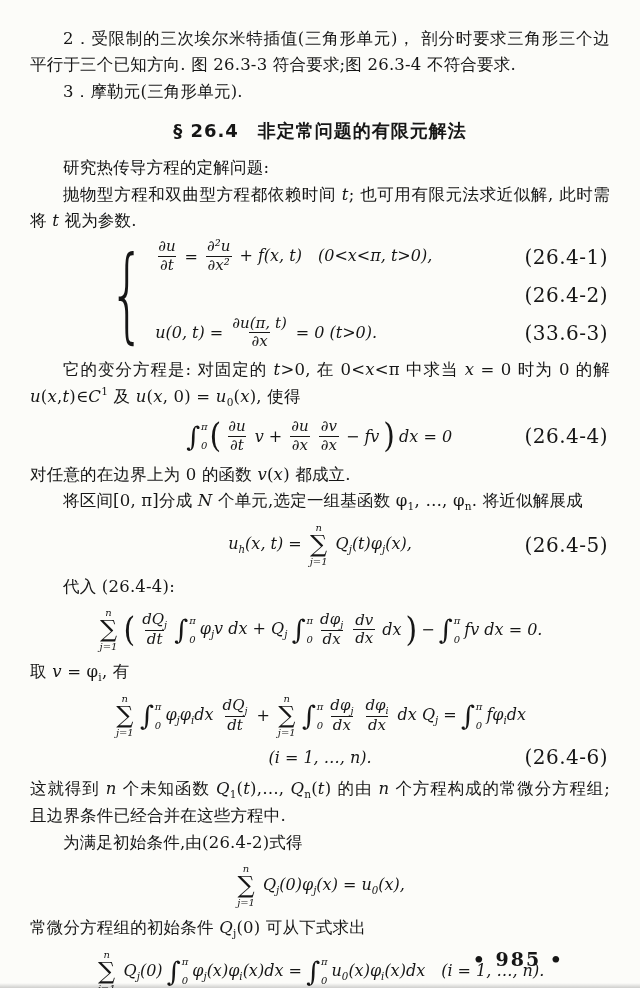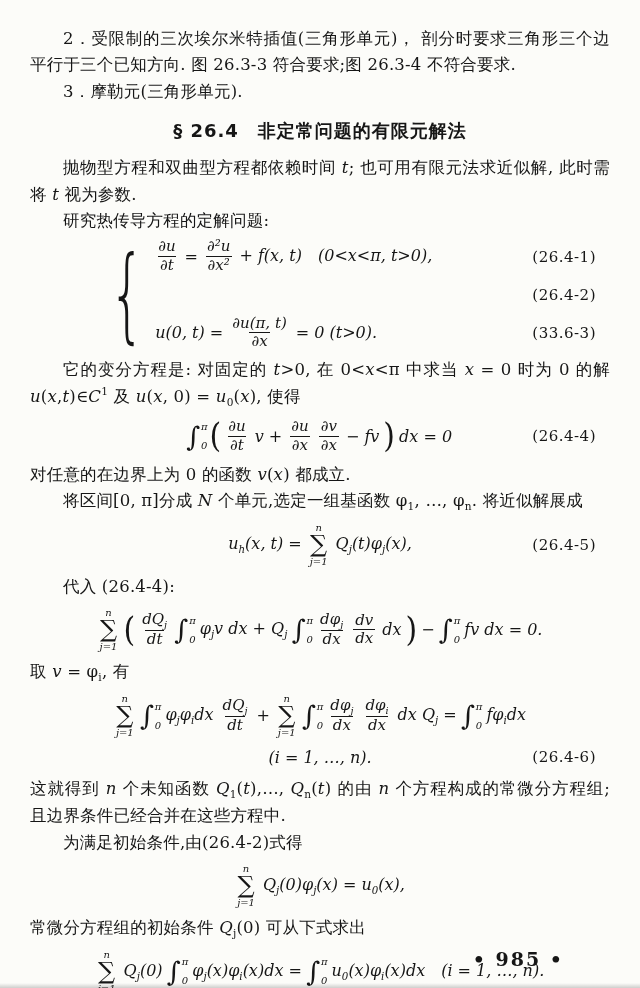--- a/index.html
+++ b/index.html
@@ -13,22 +13,22 @@
   p.ind{text-indent:2em;}
   i{font-style:italic;}
   sub,sup{font-size:64%;}
   .heading{
     text-align:center;font-weight:bold;font-size:18px;margin:14px 0 12px 0;
     font-family:"DejaVu Sans","Liberation Sans",sans-serif;letter-spacing:1px;
   }
   
   .eqblock{position:relative;display:flex;justify-content:center;align-items:center;
     margin:7px 0;font-size:16px;font-style:italic;min-height:34px;}
-  .eqlabel{position:absolute;right:14px;top:50%;transform:translateY(-50%);
-    font-style:normal;font-size:15px;letter-spacing:.5px;}
+  .eqlabel{position:absolute;right:2px;top:50%;transform:translateY(-50%);
+    font-style:normal;font-size:20px;letter-spacing:.5px;}
   .m{margin:0 3px;white-space:nowrap;}
   .frac{display:inline-flex;flex-direction:column;align-items:center;
     vertical-align:middle;margin:0 4px;line-height:1.18;font-size:15px;}
   .frac .den{border-top:1.4px solid #161616;padding:0 2px;}
   .frac .num{padding:0 2px;}
   .sum{display:inline-flex;flex-direction:column;align-items:center;margin:0 5px;line-height:1;}
   .sum .lim{font-size:10px;line-height:1.1;}
   .sum .sym{font-size:24px;line-height:.95;font-style:normal;}
   .int{display:inline-flex;align-items:center;margin:0 1px;}
   .int .glyph{font-size:27px;line-height:1;font-style:normal;}
@@ -48,22 +48,22 @@
 </head>
 <body>
 
 <div class="page">
 
   <p class="ind">2．受限制的三次埃尔米特插值(三角形单元)， 剖分时要求三角形三个边平行于三个已知方向. 图 26.3-3 符合要求;图 26.3-4 不符合要求.</p>
   <p class="ind">3．摩勒元(三角形单元).</p>
 
   <div class="heading">§ 26.4　非定常问题的有限元解法</div>
 
+  <p class="ind">研究热传导方程的定解问题:</p>
   <p class="ind">抛物型方程和双曲型方程都依赖时间 <i>t</i>; 也可用有限元法求近似解, 此时需将 <i>t</i> 视为参数.</p>
-  <p class="ind">研究热传导方程的定解问题:</p>
 
   <div class="system">
     <span class="brace">{</span>
     <div class="syscol">
       <div class="sysline">
         <span class="frac">
             <span class="num">∂u</span>
             <span class="den">∂t</span>
           </span>
         <span class="m">=</span>

